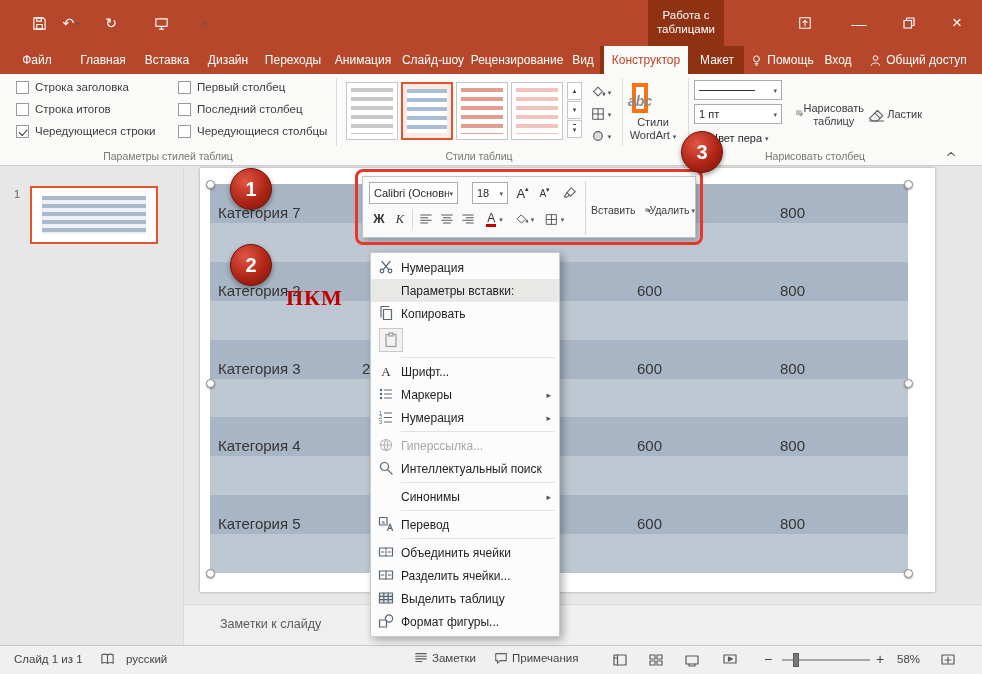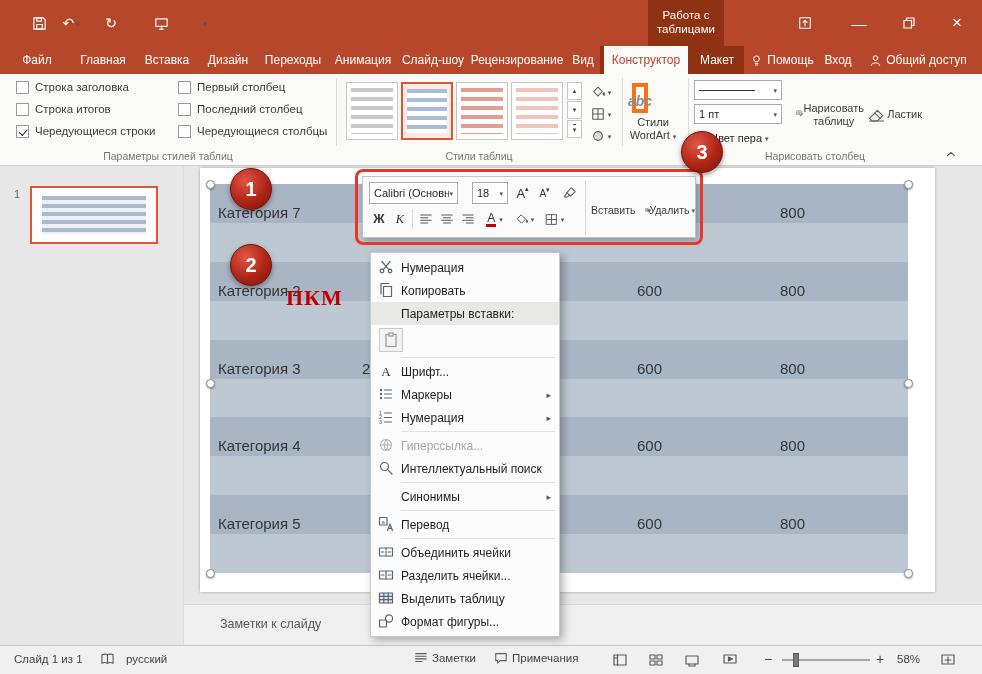--- a/index.html
+++ b/index.html
@@ -397,29 +397,29 @@
 
   <div class="cmenu">
     <div class="mi">
       <span class="mic"><svg class="ic" width="16" height="16" viewBox="0 0 16 16">
             <circle cx="4" cy="12" r="1.8"></circle>
             <circle cx="12" cy="12" r="1.8"></circle>
             <path d="M5.3 10.6 L12 2.5 M10.7 10.6 L4 2.5"></path>
           </svg></span>
       <span>Нумерация</span>
     </div>
+    <div class="mi hl">
+      <span>Параметры вставки:</span>
+    </div>
     <div class="mi">
       <span class="mic"><svg class="ic" width="16" height="16" viewBox="0 0 16 16">
             <rect x="5.5" y="4.5" width="8" height="10"></rect>
             <path d="M3 12 V1.5 H11"></path>
           </svg></span>
       <span>Копировать</span>
-    </div>
-    <div class="mi hl">
-      <span>Параметры вставки:</span>
     </div>
     <div class="pasteopt">
       <div class="pbox">
         <svg width="16" height="16" viewBox="0 0 16 16" style="fill:none;stroke:#9a9a9a;stroke-width:1.2;stroke-linecap:round">
             <rect x="3" y="2.5" width="10" height="12"></rect>
             <rect x="6" y="1" width="4" height="3" fill="#F3F3F3"></rect>
           </svg>
       </div>
     </div>
     <div class="msep"></div>

